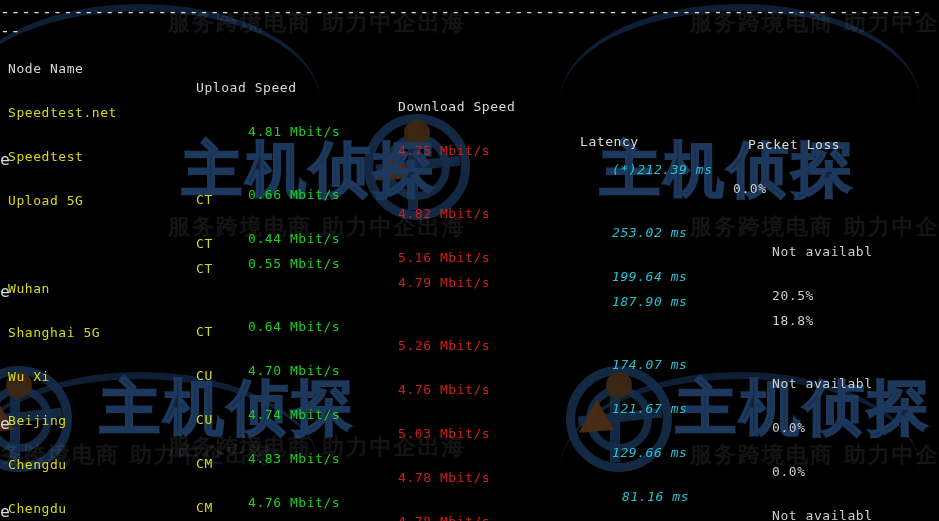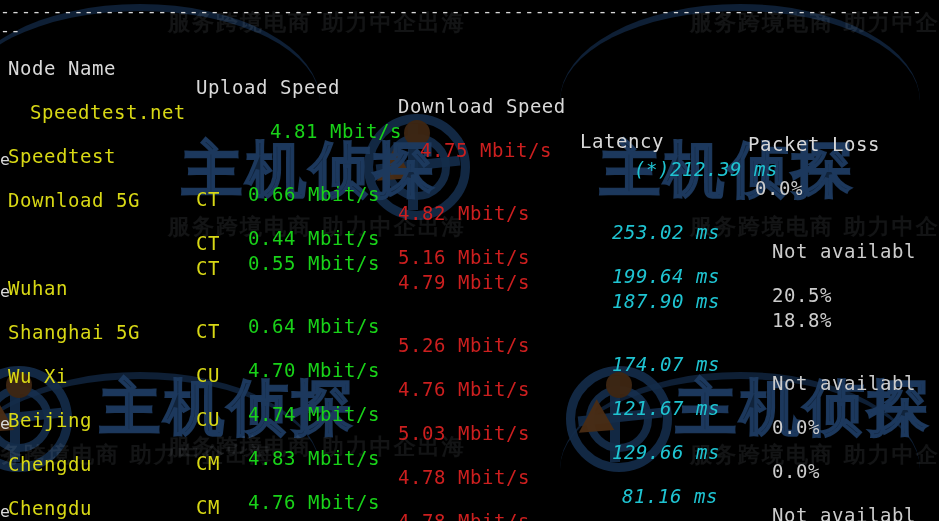--- a/index.html
+++ b/index.html
@@ -121,21 +121,21 @@
   .screen {
     position: relative;
     z-index: 3;
     padding: 0;
   }
   .line {
     position: absolute;
     left: 0;
     white-space: pre;
     font-family: "DejaVu Sans Mono", "Liberation Mono", monospace;
-    font-size: 19px;
+    font-size: 13px;
     line-height: 19px;
     letter-spacing: 0.55px;
   }
 
   .c-white  { color: #d8d8d8; }
   .c-yellow { color: #d8d815; }
   .c-green  { color: #19d219; }
   .c-red    { color: #cc1f1f; }
   .c-cyan   { color: #1fc4d2; font-style: italic; }
   .c-dim    { color: #cccccc; }
@@ -235,40 +235,40 @@
     <div class="divider" style="top:21px;">--</div>
 
     <div class="line" style="top:40px;">
       <span class="hdr-node c-white">Node Name</span>
       <span class="hdr-up c-white">Upload Speed</span>
       <span class="hdr-down c-white">Download Speed</span>
       <span class="hdr-lat c-white">Latency</span>
       <span class="hdr-loss c-white">Packet Loss</span>
     </div>
 
-    <div class="line" style="top:84px;margin-left:22px;">
+    <div class="line" style="top:84px;">
       <span class="col-node c-yellow">Speedtest.net</span>
       <span class="col-up c-green">4.81 Mbit/s</span>
       <span class="col-down c-red">4.75 Mbit/s</span>
       <span class="col-lat c-cyan">(*)212.39 ms</span>
       <span style="position:absolute; left:733px; white-space:pre;" class="c-dim">0.0%</span>
     </div>
 
     <div class="line" style="top:128px;">
       <span class="col-node c-yellow">Speedtest</span>
       <span class="col-isp c-yellow">CT</span>
       <span class="col-up c-green">0.66 Mbit/s</span>
       <span class="col-down c-red">4.82 Mbit/s</span>
       <span class="col-lat c-cyan">253.02 ms</span>
       <span class="col-loss c-dim">Not availabl</span>
     </div>
     <div class="wrap-e" style="top:150px;">e</div>
 
     <div class="line" style="top:172px;">
-      <span class="col-node c-yellow">Download 5G</span>
+      <span class="col-node c-yellow">Upload 5G</span>
       <span class="col-isp c-yellow">CT</span>
       <span class="col-up c-green">0.44 Mbit/s</span>
       <span class="col-down c-red">5.16 Mbit/s</span>
       <span class="col-lat c-cyan">199.64 ms</span>
       <span class="col-loss c-dim">20.5%</span>
     </div>
 
     <div class="line" style="top:216px;">
       <span class="col-isp c-yellow">CT</span>
       <span class="col-up c-green">0.55 Mbit/s</span>

